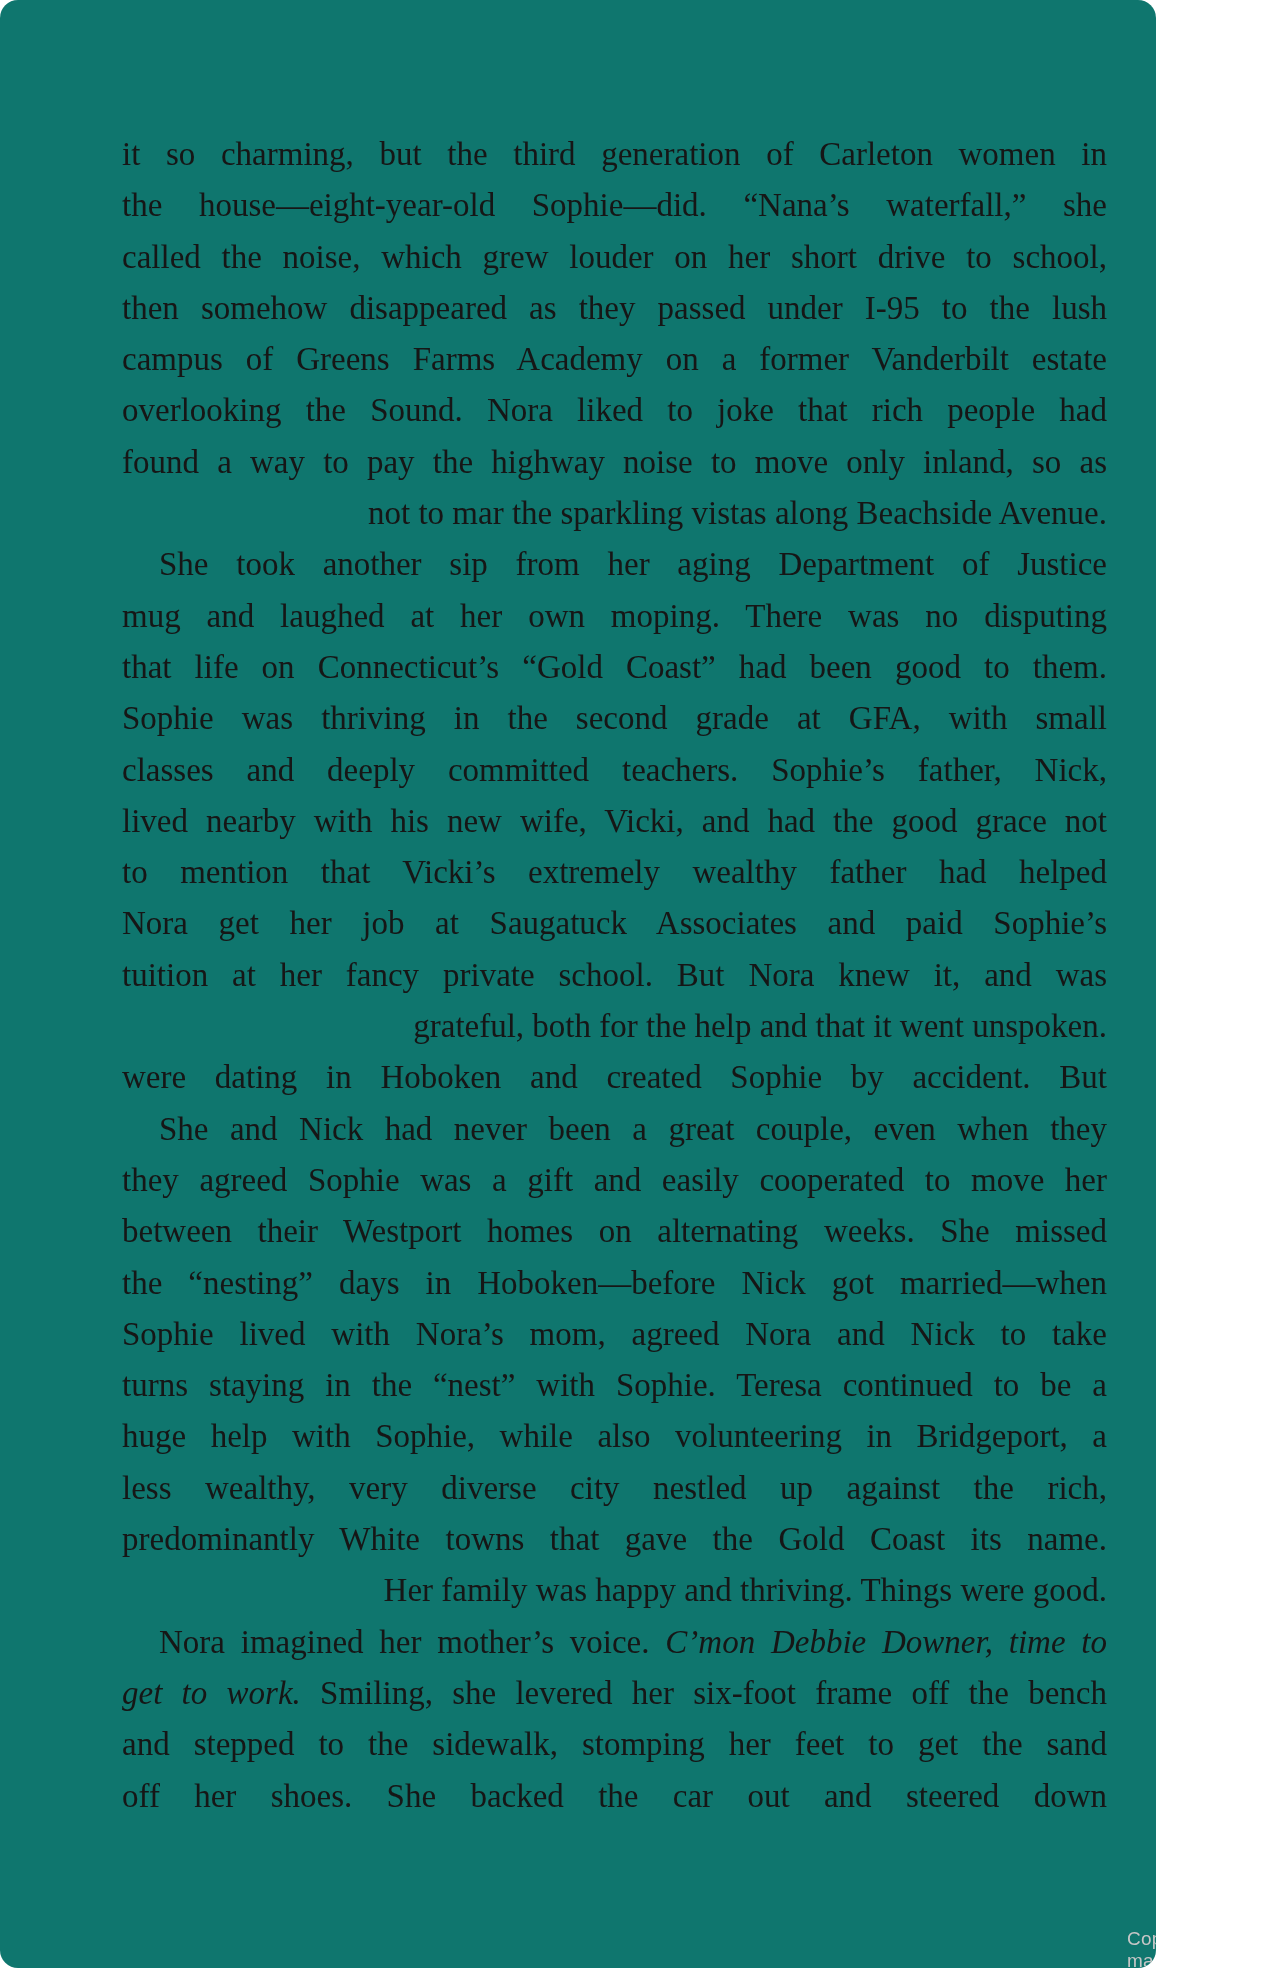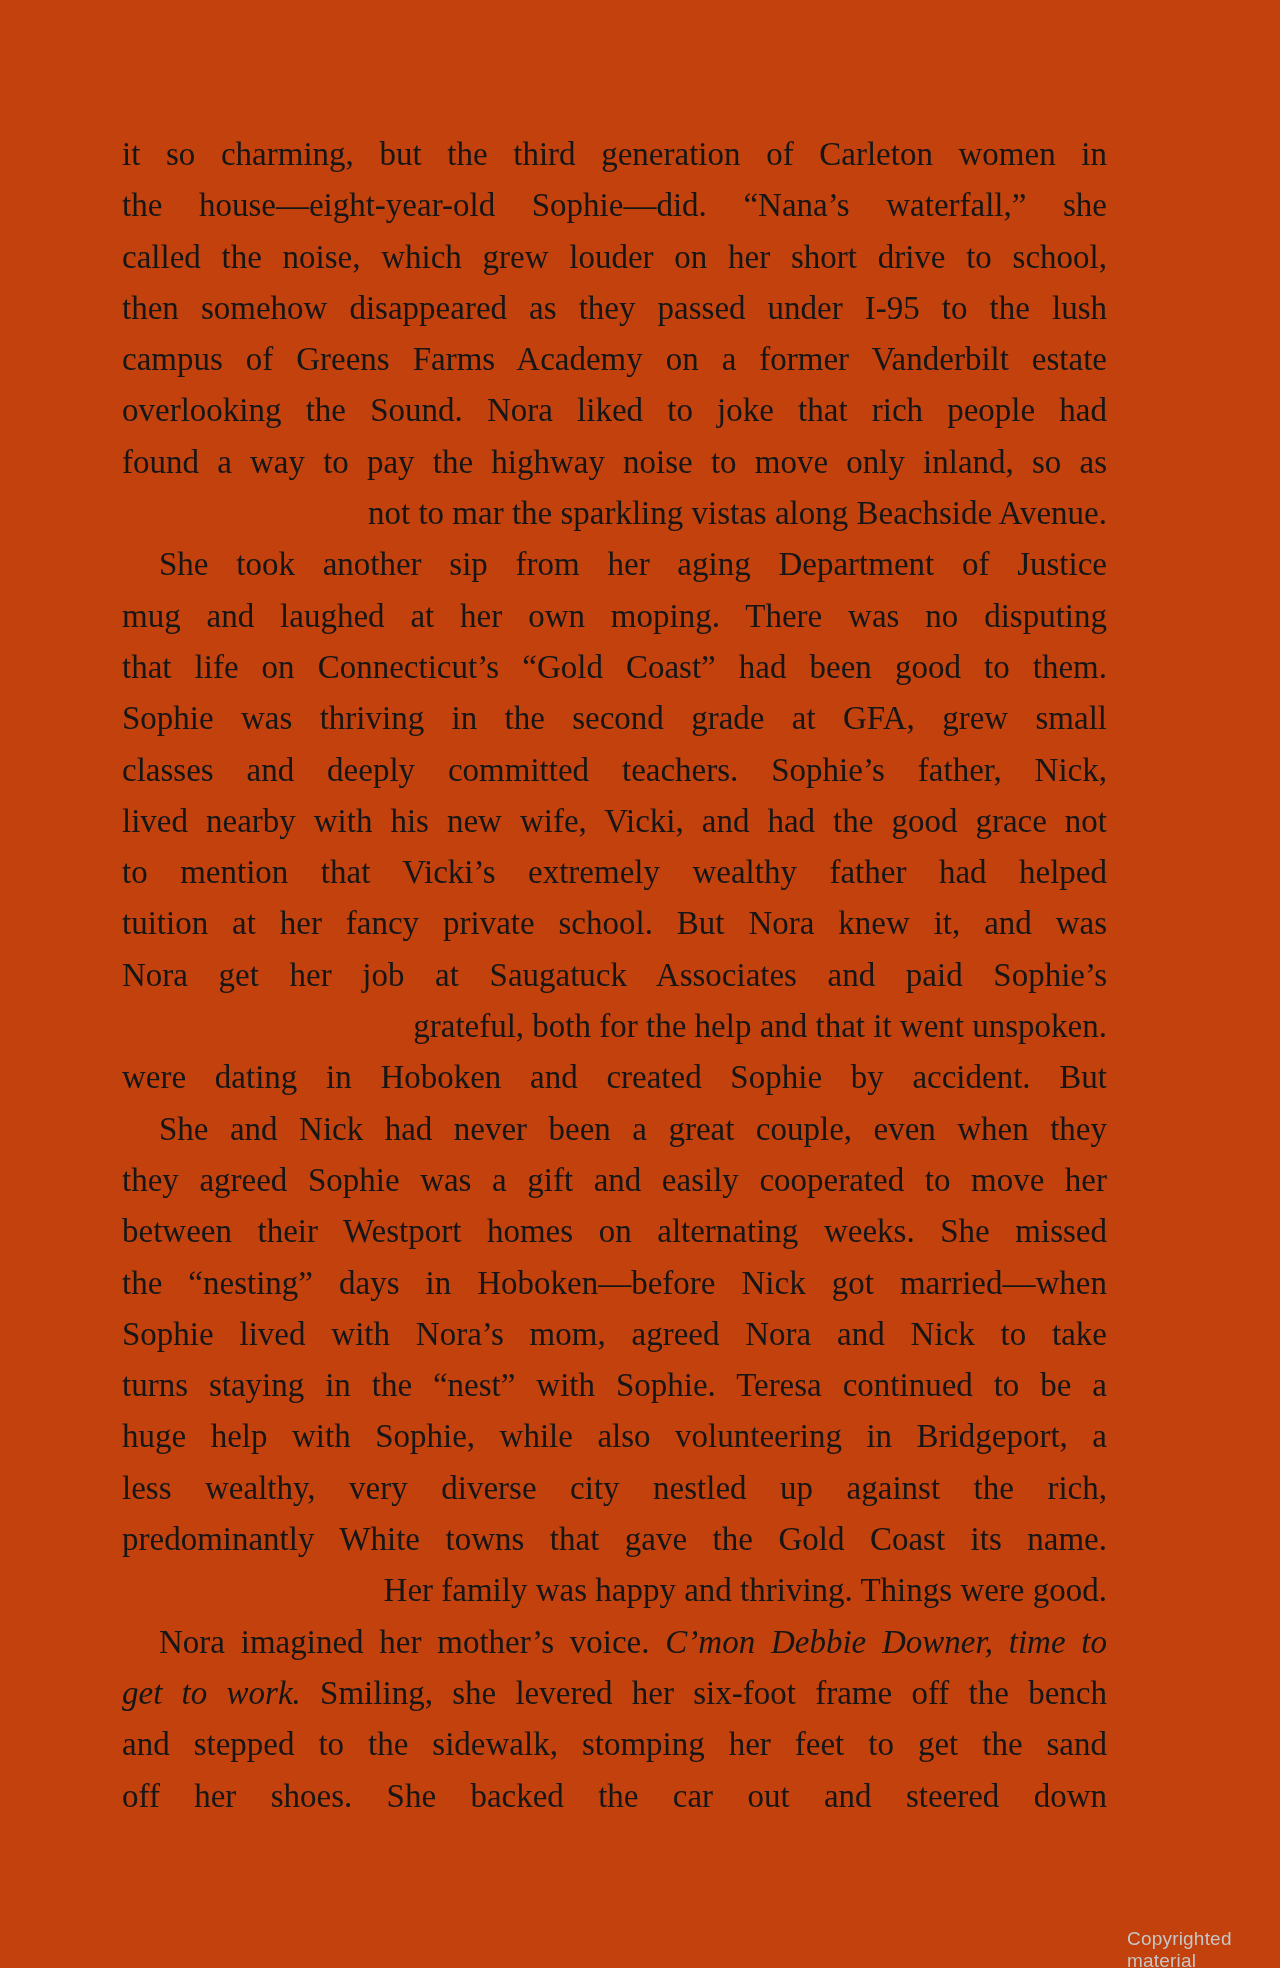--- a/index.html
+++ b/index.html
@@ -1,22 +1,23 @@
 <!DOCTYPE html>
 <html><head>
 <meta charset="utf-8">
 <style>
   html, body { margin: 0; padding: 0; background: #ffffff; }
   .page {
     position: relative;
-    width: 1280px;
+    width: 1156px;
     height: 1968px;
-    background: #c2410c;
+    background: #0f766e;
     overflow: hidden;
     font-family: "Liberation Serif", serif;
+    border-radius: 18px;
   }
   .textblock {
     position: absolute;
     left: 122px;
     top: 129px;
     width: 985px;
     font-size: 33px;
     line-height: 51.3px;
     color: #161616;
     -webkit-font-smoothing: antialiased;
@@ -52,26 +53,26 @@
       <div class="line justify">the house—eight-year-old Sophie—did. “Nana’s waterfall,” she</div>
       <div class="line justify">called the noise, which grew louder on her short drive to school,</div>
       <div class="line justify">then somehow disappeared as they passed under I-95 to the lush</div>
       <div class="line justify">campus of Greens Farms Academy on a former Vanderbilt estate</div>
       <div class="line justify">overlooking the Sound. Nora liked to joke that rich people had</div>
       <div class="line justify">found a way to pay the highway noise to move only inland, so as</div>
       <div class="line">not to mar the sparkling vistas along Beachside Avenue.</div>
       <div class="line justify indent">She took another sip from her aging Department of Justice</div>
       <div class="line justify">mug and laughed at her own moping. There was no disputing</div>
       <div class="line justify">that life on Connecticut’s “Gold Coast” had been good to them.</div>
-      <div class="line justify">Sophie was thriving in the second grade at GFA, grew small</div>
+      <div class="line justify">Sophie was thriving in the second grade at GFA, with small</div>
       <div class="line justify">classes and deeply committed teachers. Sophie’s father, Nick,</div>
       <div class="line justify">lived nearby with his new wife, Vicki, and had the good grace not</div>
       <div class="line justify">to mention that Vicki’s extremely wealthy father had helped</div>
+      <div class="line justify">Nora get her job at Saugatuck Associates and paid Sophie’s</div>
       <div class="line justify">tuition at her fancy private school. But Nora knew it, and was</div>
-      <div class="line justify">Nora get her job at Saugatuck Associates and paid Sophie’s</div>
       <div class="line">grateful, both for the help and that it went unspoken.</div>
       <div class="line justify">were dating in Hoboken and created Sophie by accident. But</div>
       <div class="line justify indent">She and Nick had never been a great couple, even when they</div>
       <div class="line justify">they agreed Sophie was a gift and easily cooperated to move her</div>
       <div class="line justify">between their Westport homes on alternating weeks. She missed</div>
       <div class="line justify">the “nesting” days in Hoboken—before Nick got married—when</div>
       <div class="line justify">Sophie lived with Nora’s mom, agreed Nora and Nick to take</div>
       <div class="line justify">turns staying in the “nest” with Sophie. Teresa continued to be a</div>
       <div class="line justify">huge help with Sophie, while also volunteering in Bridgeport, a</div>
       <div class="line justify">less wealthy, very diverse city nestled up against the rich,</div>

